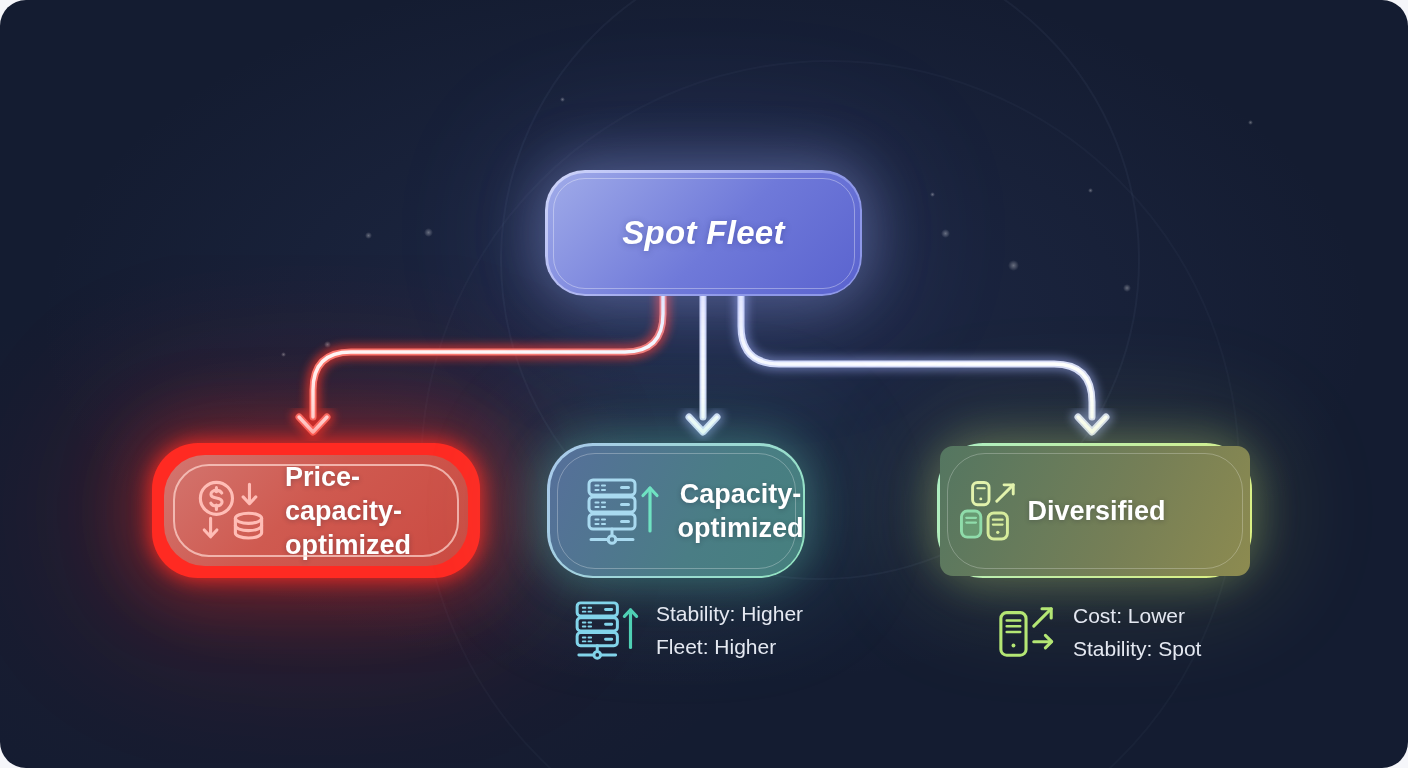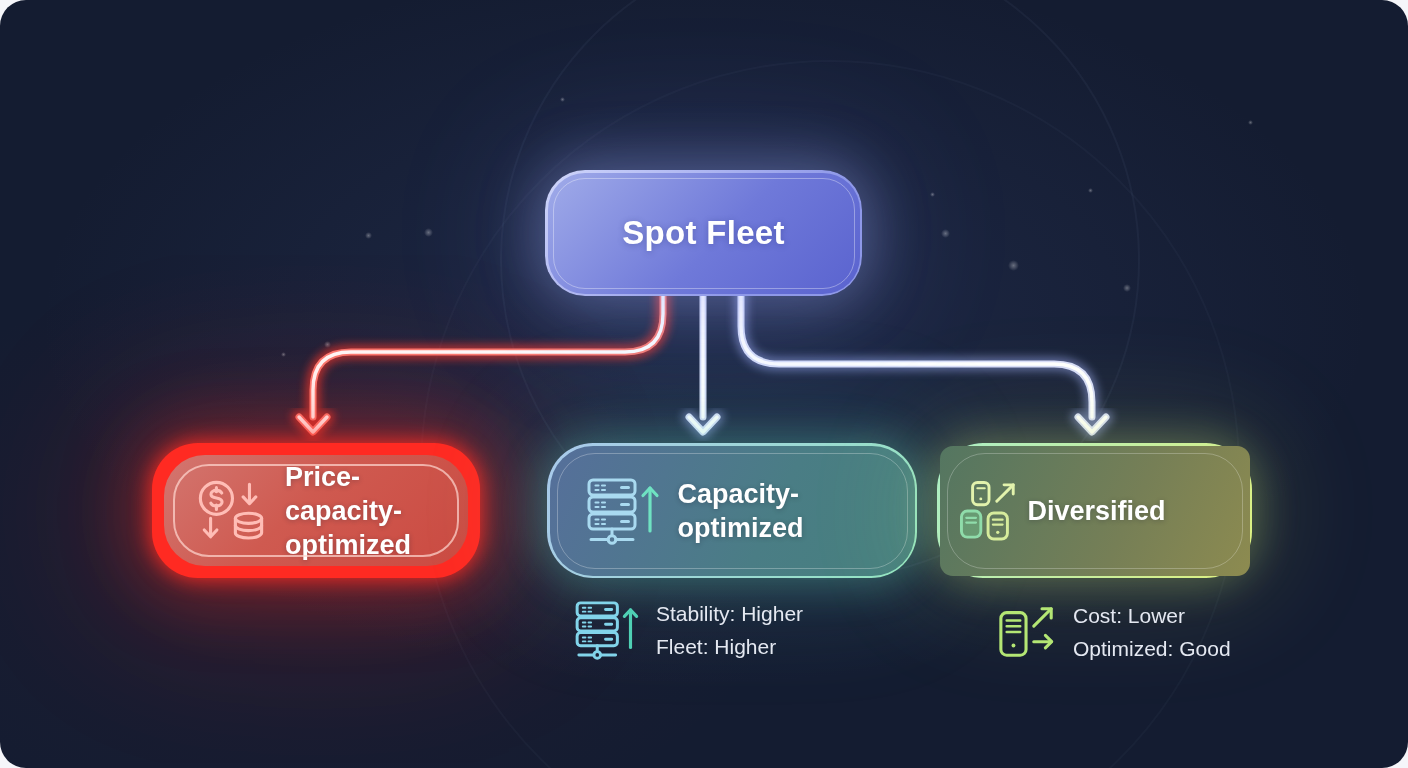--- a/index.html
+++ b/index.html
@@ -28,43 +28,43 @@
 
   .node{position:absolute;border-radius:40px;}
   .node-inner{position:relative;width:100%;height:100%;display:flex;align-items:center;}
   .ring{position:absolute;pointer-events:none;}
 
   
   .root{left:545px;top:170px;width:317px;height:126px;padding:2.5px;
     background:linear-gradient(135deg,#d0d6fb 0%,#8e98e8 70%);
     box-shadow:0 0 55px 8px rgba(165,180,255,.35), 0 0 130px 34px rgba(120,140,255,.14);}
   .root .node-inner{border-radius:37px;justify-content:center;
-    background:linear-gradient(135deg,#a0abe9 0%,#6f79d9 55%,#5a63cf 100%);}
+    background:linear-gradient(135deg,#a0abe9 0%,#6f79d9 55%,#5a63cf 100%);font-style:italic;}
   .root .ring{inset:5px;border:1.5px solid rgba(255,255,255,.35);border-radius:32px;}
   .root-label{font-size:33px;font-weight:700;color:#ffffff;letter-spacing:.3px;
     text-shadow:0 1px 6px rgba(40,50,120,.35);}
 
   
   .child{top:443px;height:135px;border-radius:46px;}
   .child .label{font-size:27px;font-weight:700;color:#ffffff;line-height:34px;
     text-shadow:0 1px 5px rgba(30,30,50,.3);}
 
   
   .box-red{left:152px;width:328px;padding:12px;background:#ff2a22;
     box-shadow:0 0 20px 2px rgba(255,45,35,.85), 0 0 70px 18px rgba(255,45,35,.35),
                0 0 160px 55px rgba(255,45,35,.14);}
   .box-red .node-inner{border-radius:41px;gap:17px;padding-left:30px;
     background:linear-gradient(135deg,#d37670 0%,#cf5a50 45%,#cb4a41 100%);}
   .box-red .ring{inset:9px;border:2px solid rgba(255,216,210,.7);border-radius:36px;}
   .box-red .label{max-width:218px;}
 
   
-  .box-teal{left:547px;width:370px;padding:2.5px;
+  .box-teal{left:547px;width:258px;padding:2.5px;
     background:linear-gradient(120deg,#a9c9ec 0%,#92e6c1 100%);
-    box-shadow:0 0 42px 6px rgba(110,225,195,.30), 0 0 110px 30px rgba(110,225,195,.12);}
+    box-shadow:0 0 42px 6px rgba(110,225,195,.30), 0 0 110px 30px rgba(110,225,195,.12);text-align:center;}
   .box-teal .node-inner{border-radius:43px;gap:16px;padding-left:32px;
     background:linear-gradient(115deg,#566f9b 0%,#4a7d85 60%,#46807e 100%);}
   .box-teal .ring{inset:7px;border:1.5px solid rgba(255,255,255,.28);border-radius:38px;}
   .box-teal .label{max-width:200px;}
 
   
   .box-green{left:937px;width:315px;padding:2.5px;
     background:linear-gradient(120deg,#abeec6 0%,#dff07e 100%);
     box-shadow:0 0 42px 6px rgba(205,235,120,.30), 0 0 110px 30px rgba(205,235,120,.12);}
   .box-green .node-inner{border-radius:13px;gap:8px;padding-left:20px;
@@ -248,17 +248,17 @@
         <path d="M11 19h14M11 25h14M11 31h14" stroke-width="2.6"></path>
         <circle cx="18" cy="45" r="2" fill="#b4e674" stroke="none"></circle>
         <path d="M39 25 57 7"></path>
         <path d="M47.5 7H57v9.5"></path>
         <path d="M39 41h18"></path>
         <path d="M51 34.5 57.5 41 51 47.5"></path>
       </g>
     </svg>
     <div class="lines">
       <span class="line">Cost: Lower</span>
-      <span class="line">Optimized: Good</span>
+      <span class="line">Stability: Spot</span>
     </div>
   </div>
 
 </div>
 
 </body></html>

